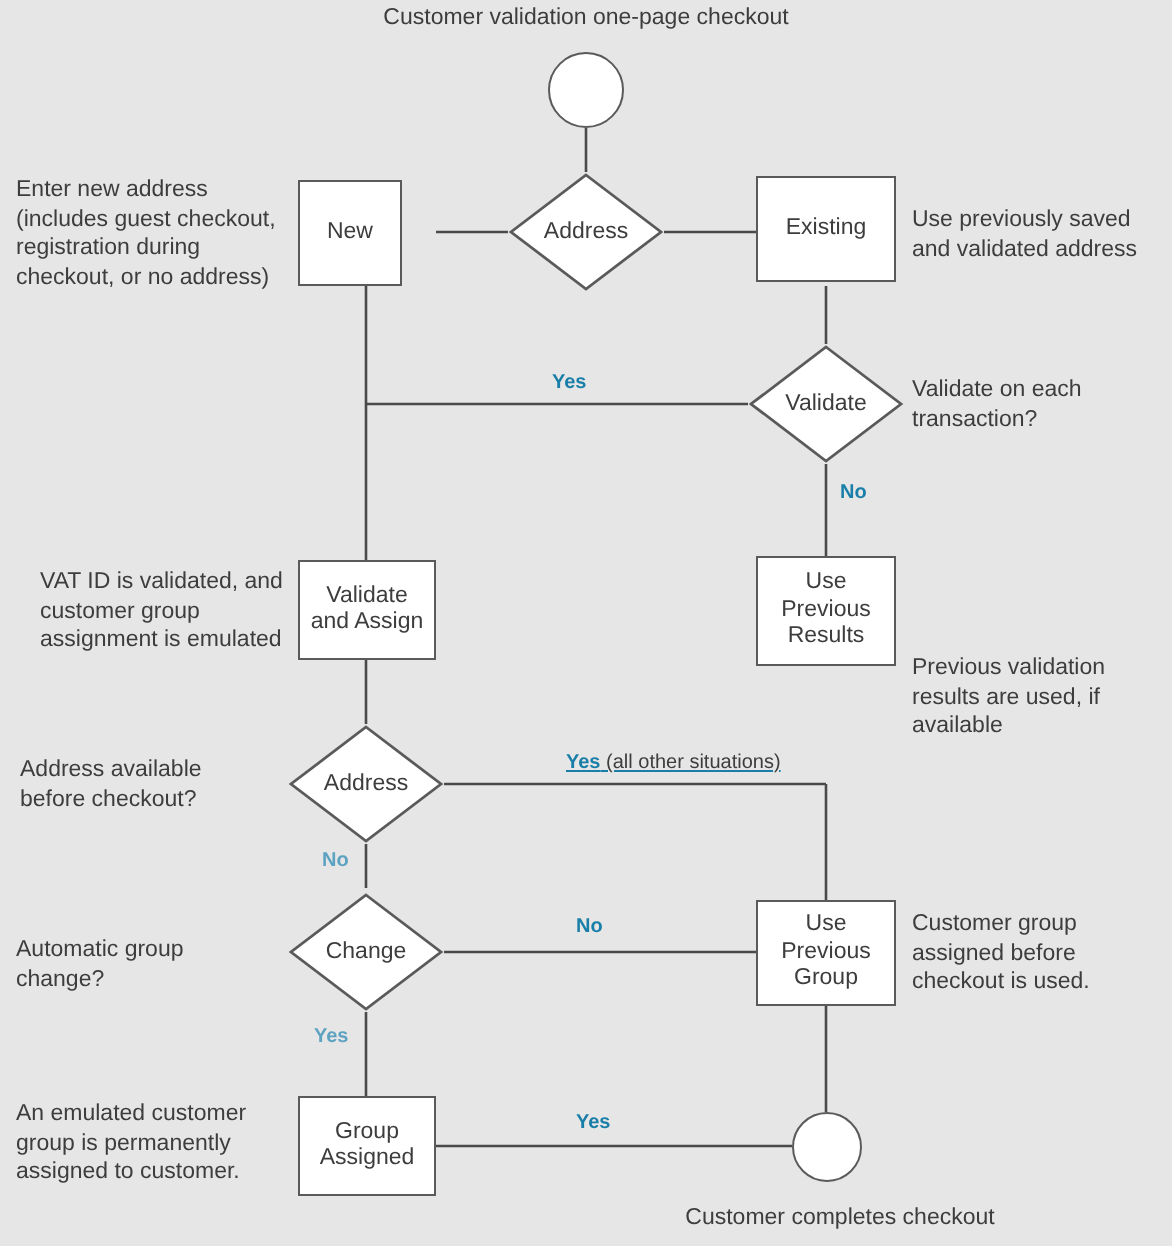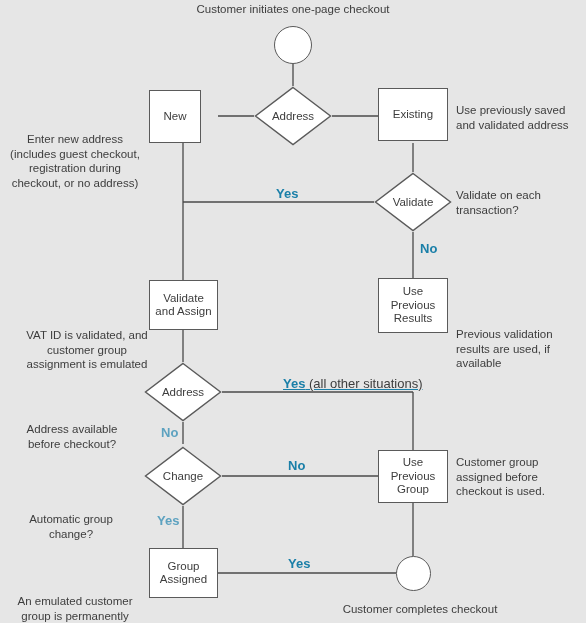--- a/index.html
+++ b/index.html
@@ -75,30 +75,29 @@
     position: absolute;
     color: #3d3d3d;
     font-size: 11.5px;
     line-height: 14.5px;
     z-index: 2;
   }
   .note-right {
     text-align: left;
   }
   .note-left {
-    text-align: center;
-    margin-top: 44px;
+    text-align: left;
   }
   .note-center {
     text-align: center;
   }
   .edge-label {
     position: absolute;
     color: #1a7fa8;
-    font-size: 13px;
+    font-size: 10px;
     font-weight: bold;
     z-index: 4;
     white-space: nowrap;
   }
   .edge-label .suffix {
     color: #3d3d3d;
     font-weight: normal;
   }
   .edge-label.muted {
     color: #5da2c0;
@@ -136,21 +135,21 @@
       <line x1="222" y1="476" x2="378" y2="476"></line>
 
       <line x1="183" y1="506" x2="183" y2="548"></line>
 
       <line x1="413" y1="503" x2="413" y2="556"></line>
 
       <line x1="218" y1="573" x2="396" y2="573"></line>
     </g>
   </svg>
 
-  <div class="note note-center" style="left:183px; top:2px; width:220px;">Customer initiates one-page checkout</div>
+  <div class="note note-center" style="left:183px; top:2px; width:220px;">Customer validation one-page checkout</div>
 
   <div class="node circle" style="left:274px; top:26px; width:38px; height:38px;"></div>
 
   <div class="diamond-wrap" style="left:254px; top:86px; width:78px; height:60px;">
     <svg width="78" height="60" viewBox="0 0 78 60" xmlns="http://www.w3.org/2000/svg">
       <polygon points="39,1.5 76.5,30 39,58.5 1.5,30" fill="#ffffff" stroke="#5a5a5a" stroke-width="1.4"></polygon>
     </svg>
     <div class="diamond-label">Address</div>
   </div>
 
@@ -219,21 +218,21 @@
     <span>Use</span>
     <span>Previous</span>
     <span>Group</span>
   </div>
   <div class="note note-right" style="left:456px; top:455px; width:124px;">Customer group assigned before checkout is used.</div>
 
   <div class="node box" style="left:149px; top:548px; width:69px; height:50px; flex-direction:column;">
     <span>Group</span>
     <span>Assigned</span>
   </div>
-  <div class="note note-left" style="left:8px; top:550px; width:134px;">An emulated customer group is permanently initiates to customer.</div>
+  <div class="note note-left" style="left:8px; top:550px; width:134px;">An emulated customer group is permanently assigned to customer.</div>
 
   <div class="edge-label" style="left:288px; top:556px;">Yes</div>
 
   <div class="node circle" style="left:396px; top:556px; width:35px; height:35px;"></div>
 
   <div class="note note-center" style="left:320px; top:602px; width:200px;">Customer completes checkout</div>
 
 </div>
 
 </body></html>

